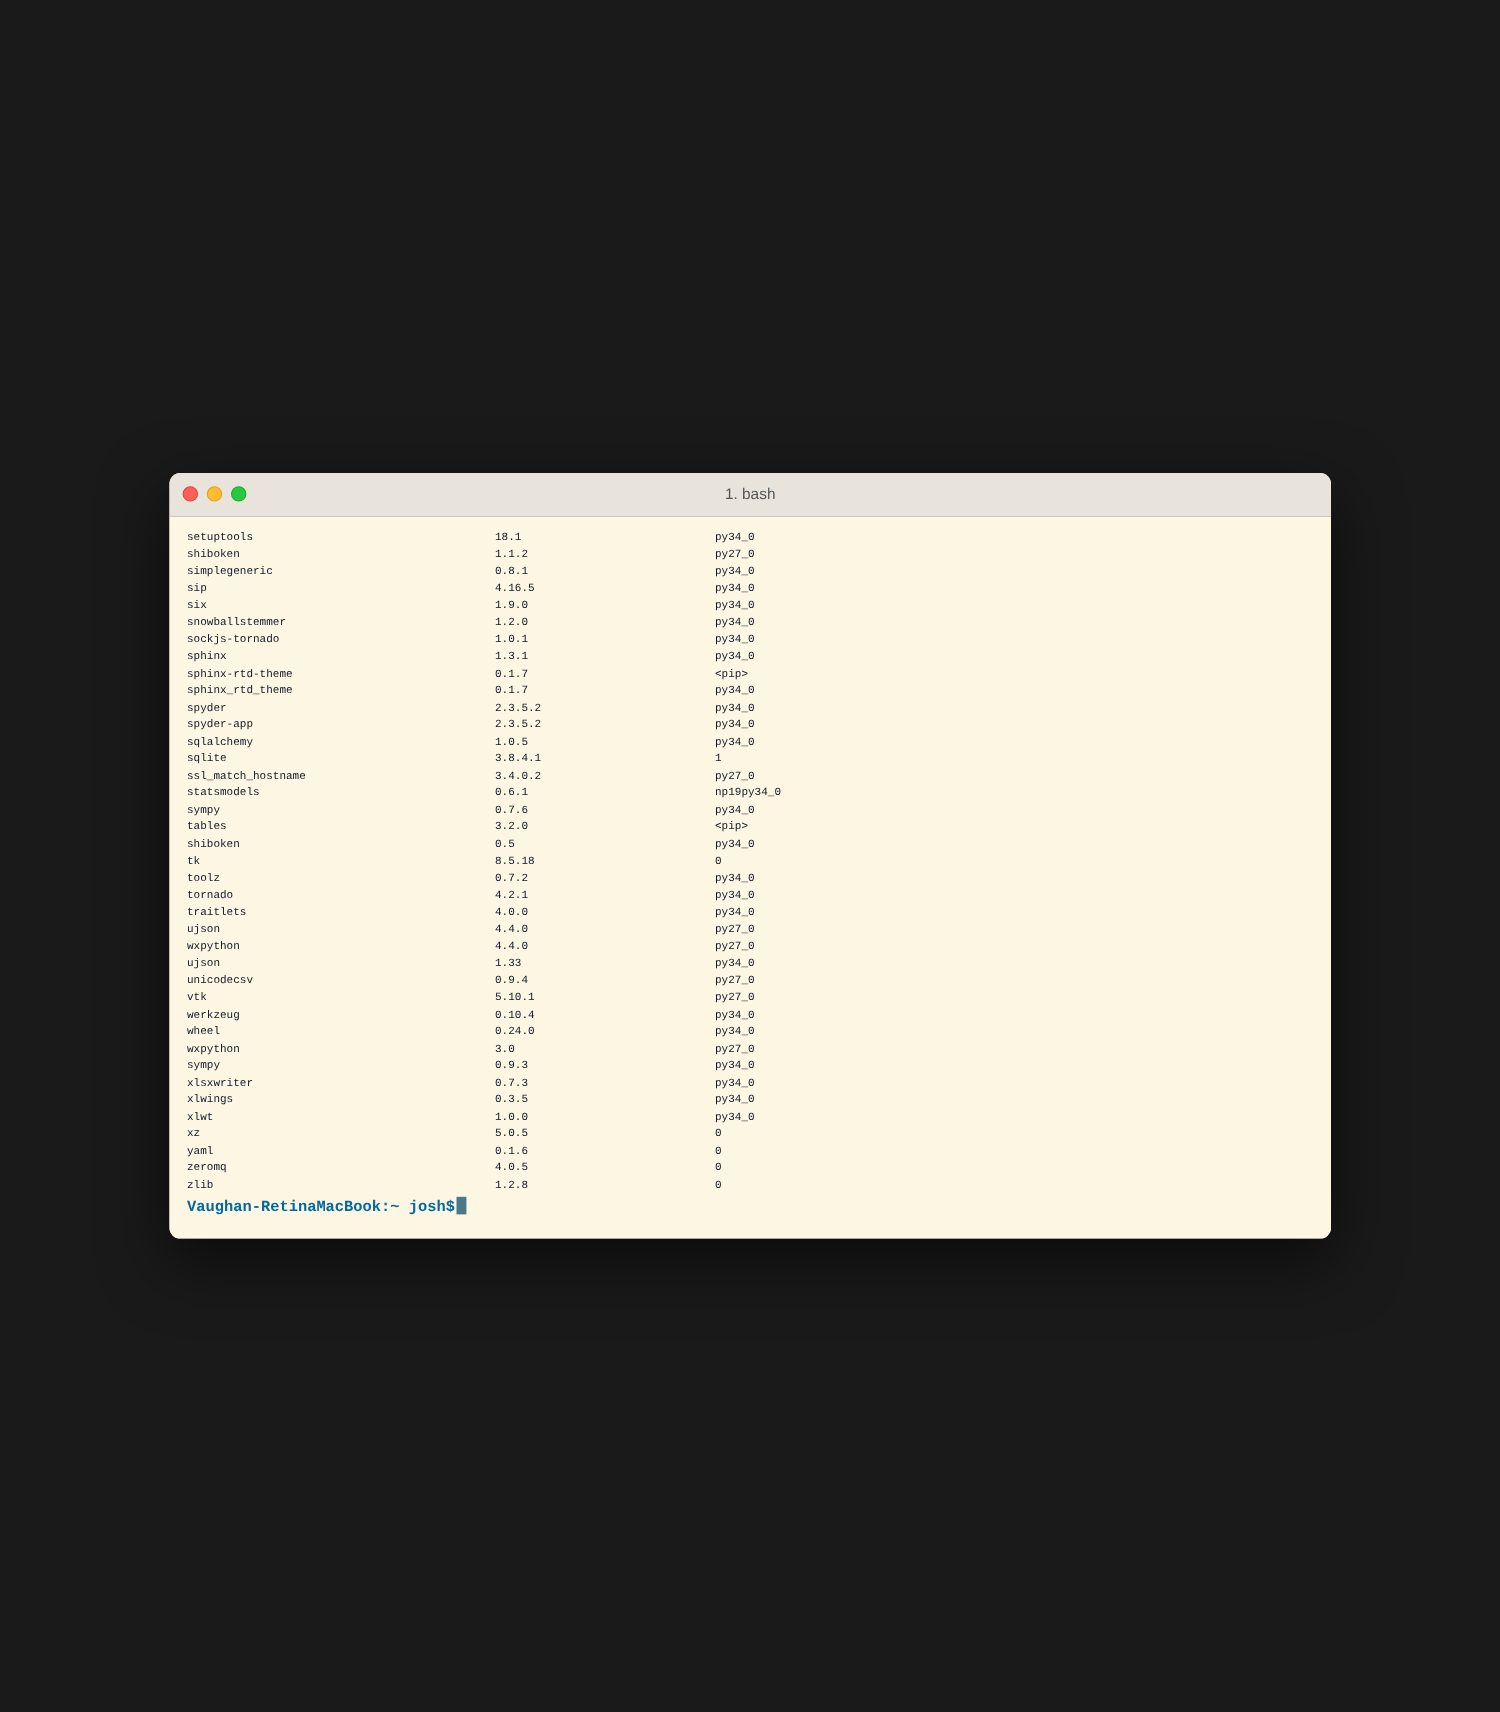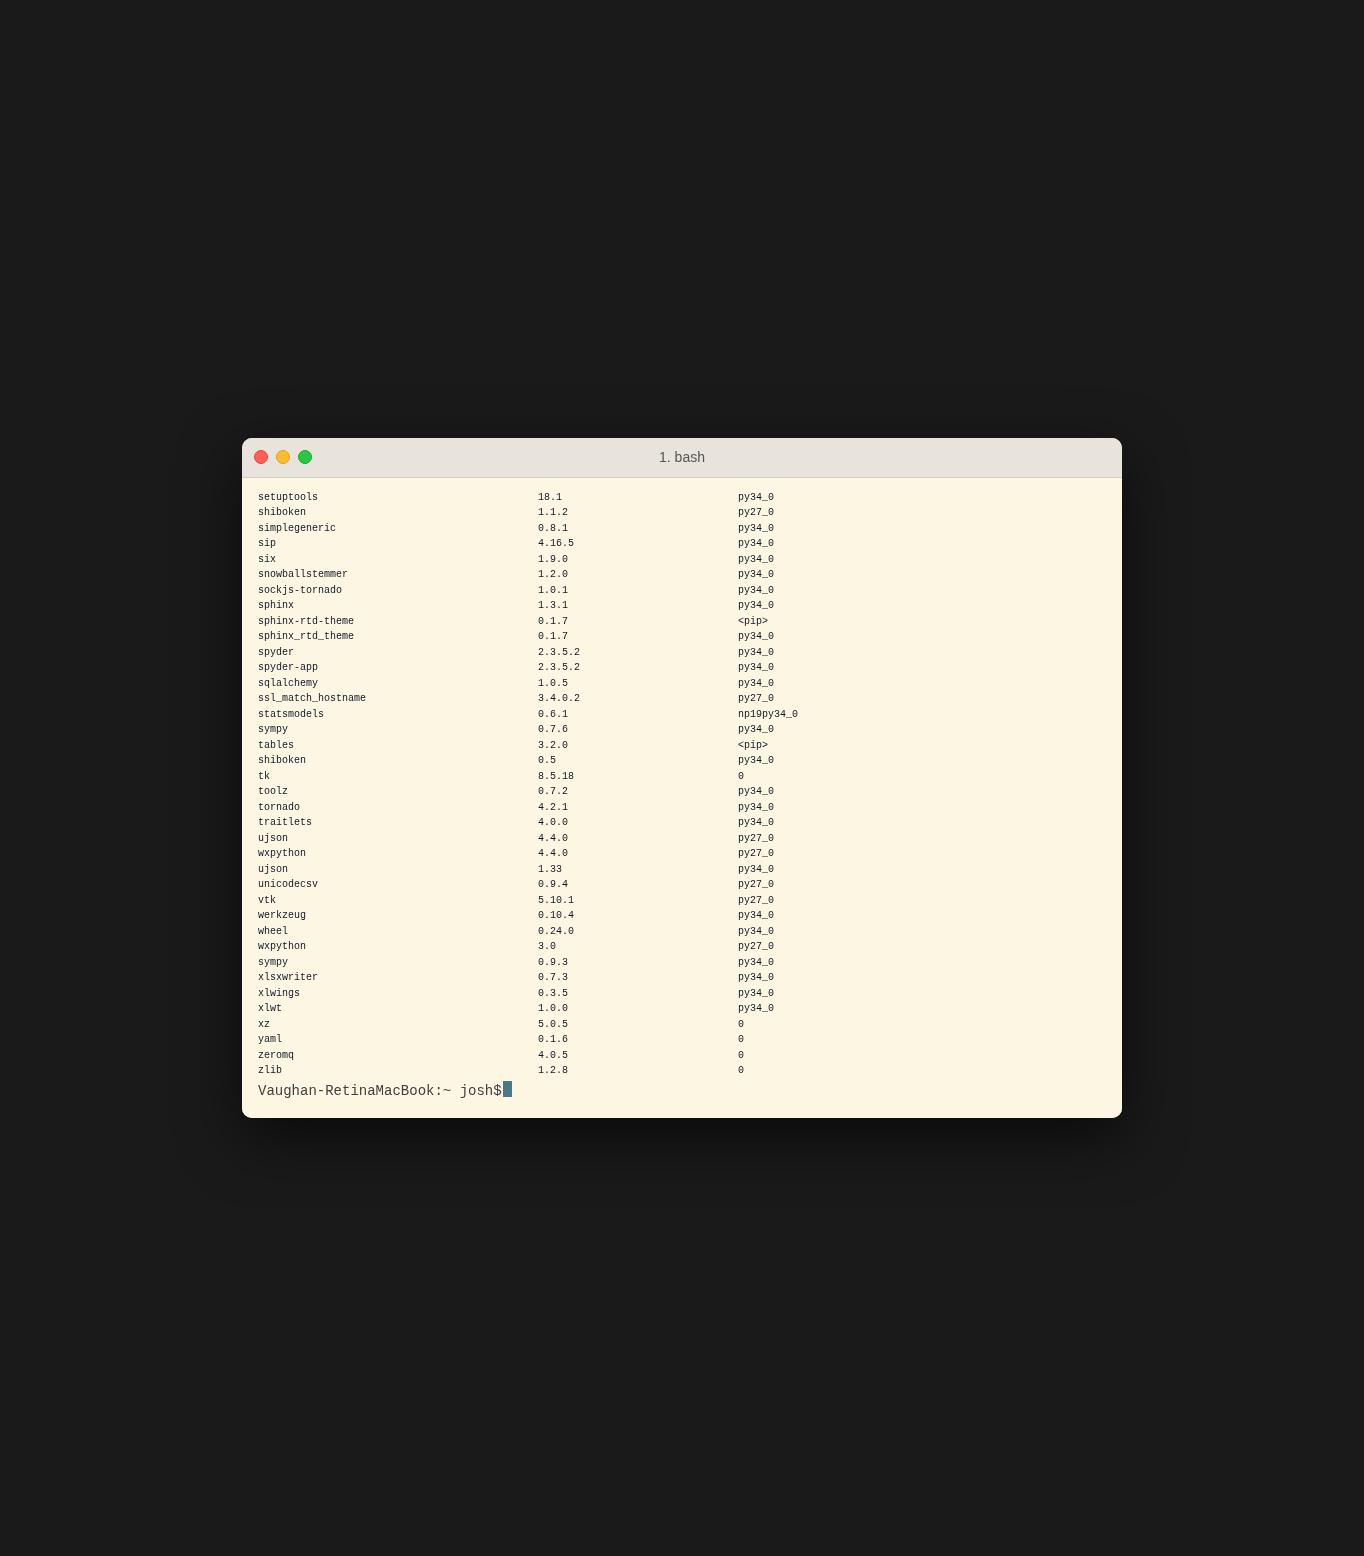--- a/index.html
+++ b/index.html
@@ -11,21 +11,21 @@
     body {
       background: #1a1a1a;
       display: flex;
       justify-content: center;
       align-items: center;
       min-height: 100vh;
       font-family: 'Courier New', Courier, monospace;
     }
 
     .window {
-      width: 880px;
+      width: 1056px;
       background: #fdf6e3;
       border-radius: 10px;
       box-shadow: 0 20px 60px rgba(0,0,0,0.6);
       overflow: hidden;
     }
 
     .titlebar {
       background: #e8e4dc;
       height: 40px;
       display: flex;
@@ -86,23 +86,24 @@
 
     .col-build {
       width: 160px;
       flex-shrink: 0;
     }
 
     .prompt-line {
       display: flex;
       font-size: 14px;
       line-height: 1.55;
-      color: #404040;
+      color: #0369a1;
       font-family: 'Courier New', Courier, monospace;
       margin-top: 2px;
+      font-weight: bold;
     }
 
     .cursor {
       display: inline-block;
       width: 9px;
       height: 16px;
       background: #4a7a8a;
       vertical-align: text-bottom;
       margin-left: 1px;
     }
@@ -179,20 +180,25 @@
         <span class="col-name">spyder-app</span>
         <span class="col-version">2.3.5.2</span>
         <span class="col-build">py34_0</span>
       </div>
       <div class="terminal-line">
         <span class="col-name">sqlalchemy</span>
         <span class="col-version">1.0.5</span>
         <span class="col-build">py34_0</span>
       </div>
       <div class="terminal-line">
+        <span class="col-name">sqlite</span>
+        <span class="col-version">3.8.4.1</span>
+        <span class="col-build">1</span>
+      </div>
+      <div class="terminal-line">
         <span class="col-name">ssl_match_hostname</span>
         <span class="col-version">3.4.0.2</span>
         <span class="col-build">py27_0</span>
       </div>
       <div class="terminal-line">
         <span class="col-name">statsmodels</span>
         <span class="col-version">0.6.1</span>
         <span class="col-build">np19py34_0</span>
       </div>
       <div class="terminal-line">

